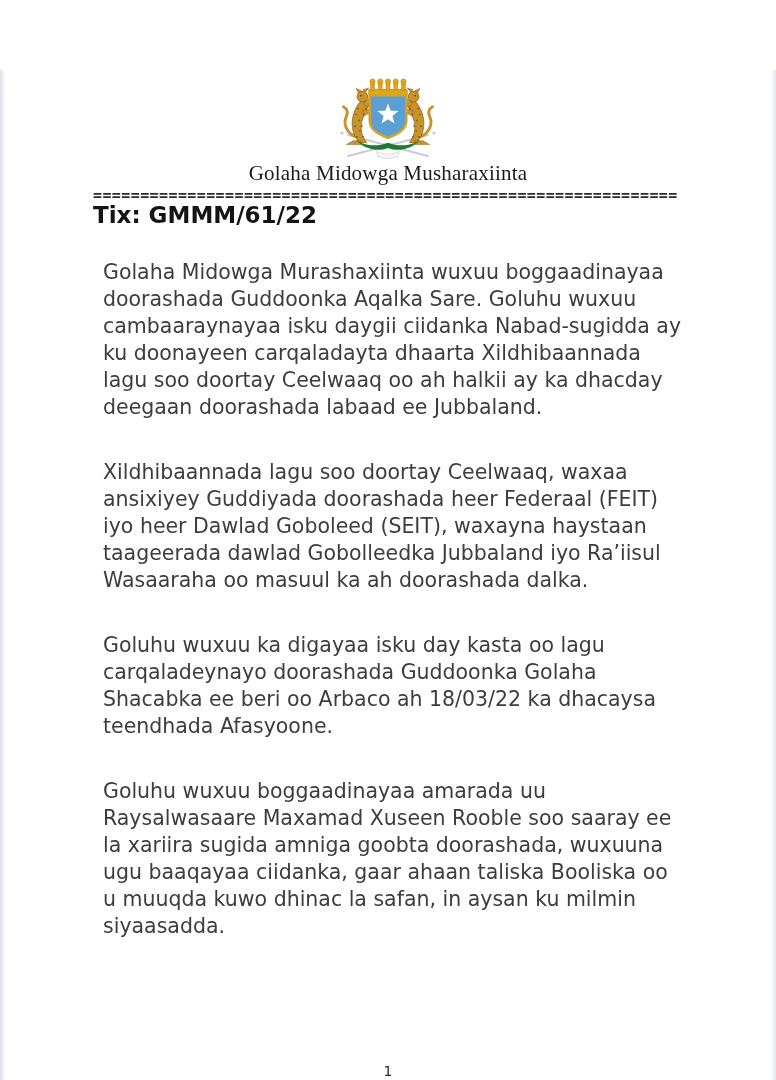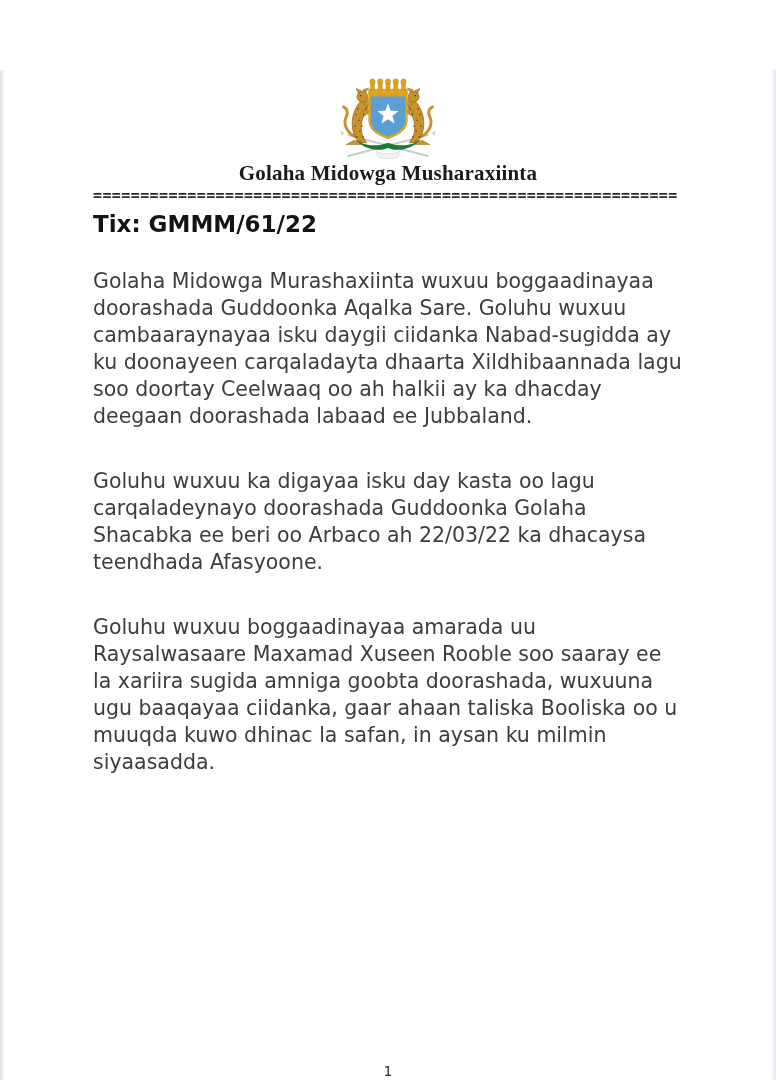--- a/index.html
+++ b/index.html
@@ -17,21 +17,21 @@
   .photo-edge-right {
     position: absolute; right: 0; top: 0; width: 5px; height: 100%;
     background: linear-gradient(to left, #e6e6ee, #f8f8fb 80%, #ffffff);
   }
   .page { position: relative; width: 100%; height: 100%; }
 
   .emblem { display: block; margin: 70px auto 0; width: 152px; height: 92px; }
 
   .org-name {
     font-family: "Liberation Serif", serif;
-    font-weight: 700;
+    font-weight: 400;
     font-size: 21px;
     line-height: 23px;
     text-align: center;
     color: #1b1b1b;
     letter-spacing: 0.2px;
   }
 
   .col { width: 590px; margin: 0 auto; }
 
   .separator {
@@ -42,28 +42,27 @@
     line-height: 14px;
     margin-top: 3px;
     color: #2b2b2b;
     white-space: nowrap;
     overflow: hidden;
   }
 
   .ref-row {
     display: flex;
     justify-content: space-between;
-    margin-top: 9px;
     font-weight: 700;
     font-size: 23px;
     color: #141414;
     text-align: center;
   }
 
-  .content { margin-top: 31px; }
+  .content { margin-top: 31px; margin-left: 10px; }
   .content p {
     margin: 0 0 38px 0;
     font-size: 20.5px;
     line-height: 27px;
     color: #3d3d3d;
   }
 
   .page-number {
     position: absolute;
     left: 0; right: 0;
@@ -144,20 +143,21 @@
 
   <div class="col">
     <div class="separator">==============================================================</div>
 
     <div class="ref-row">
       <span>Tix: GMMM/61/22</span>
     </div>
 
     <div class="content">
       <p>Golaha Midowga Murashaxiinta wuxuu boggaadinayaa doorashada Guddoonka Aqalka Sare. Goluhu wuxuu cambaaraynayaa isku daygii ciidanka Nabad-sugidda ay ku doonayeen carqaladayta dhaarta Xildhibaannada lagu soo doortay Ceelwaaq oo ah halkii ay ka dhacday deegaan doorashada labaad ee Jubbaland.</p>
-      <p>Goluhu wuxuu ka digayaa isku day kasta oo lagu carqaladeynayo doorashada Guddoonka Golaha Shacabka ee beri oo Arbaco ah 22/03/22 ka dhacaysa teendhada Afasyoone.</p>
+      <p>Xildhibaannada lagu soo doortay Ceelwaaq, waxaa ansixiyey Guddiyada doorashada heer Federaal (FEIT) iyo heer Dawlad Goboleed (SEIT), waxayna haystaan taageerada dawlad Gobolleedka Jubbaland iyo Ra’iisul Wasaaraha oo masuul ka ah doorashada dalka.</p>
+      <p>Goluhu wuxuu ka digayaa isku day kasta oo lagu carqaladeynayo doorashada Guddoonka Golaha Shacabka ee beri oo Arbaco ah 18/03/22 ka dhacaysa teendhada Afasyoone.</p>
       <p>Goluhu wuxuu boggaadinayaa amarada uu Raysalwasaare Maxamad Xuseen Rooble soo saaray ee la xariira sugida amniga goobta doorashada, wuxuuna ugu baaqayaa ciidanka, gaar ahaan taliska Booliska oo u muuqda kuwo dhinac la safan, in aysan ku milmin siyaasadda.</p>
     </div>
   </div>
 
   <div class="page-number">1</div>
 
 </div>
 
 </body></html>

